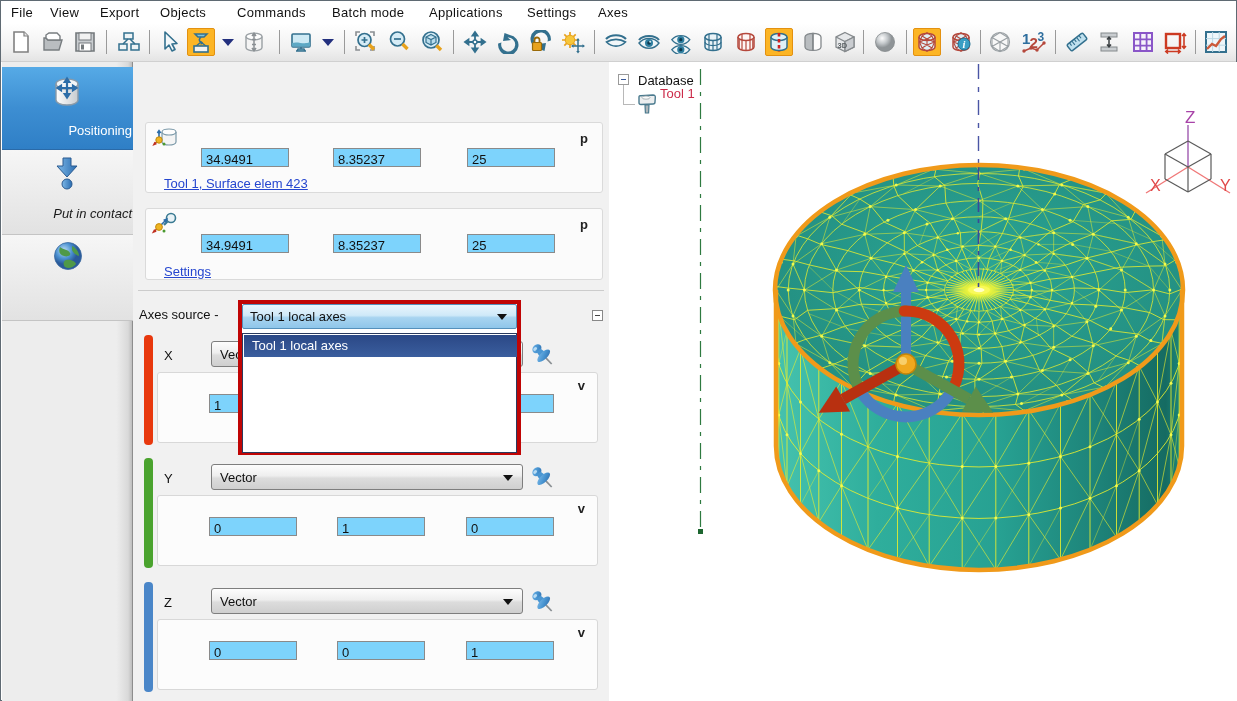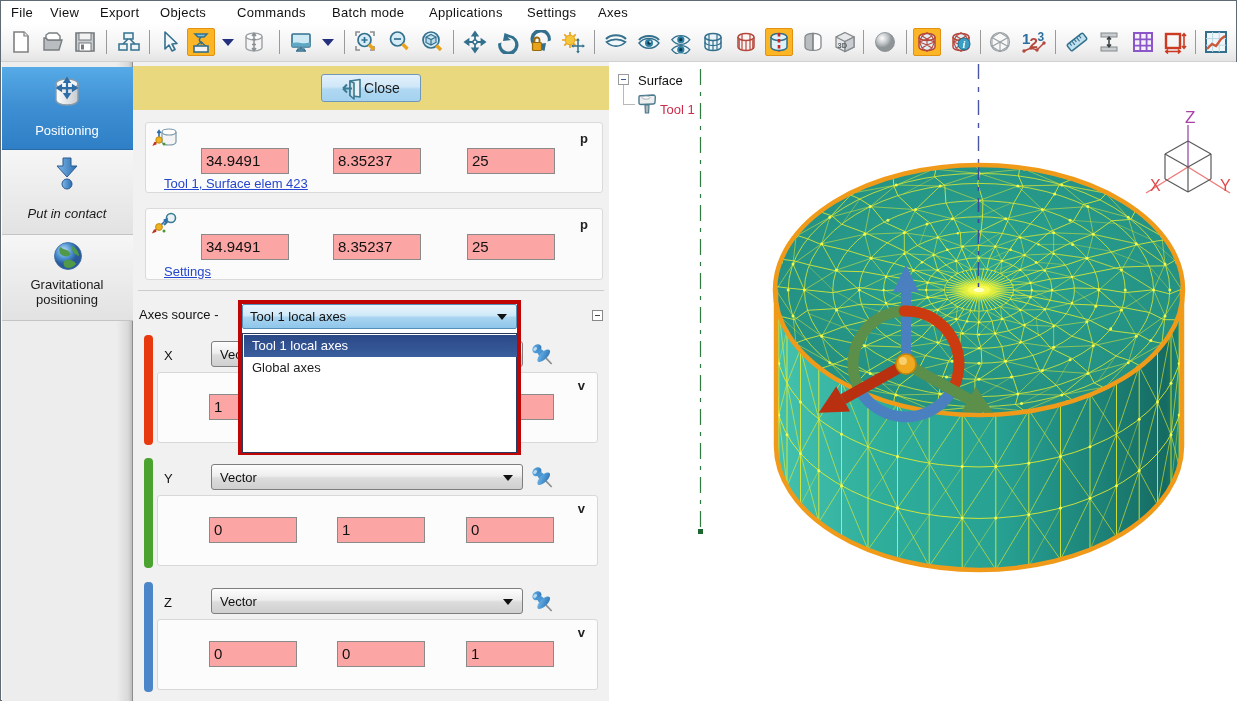--- a/index.html
+++ b/index.html
@@ -15,32 +15,32 @@
  background:linear-gradient(#ffffff,#f2f2f2 65%,#e4e4e4);border-bottom:1px solid #d0d0d0;}
 .tsep{position:absolute;top:7px;width:1px;height:24px;background:#9a9a9a;}
 .tico{position:absolute;top:5px;width:28px;height:28px;}
 .tico svg{position:absolute;left:2px;top:2px;}
 .hot{background:#fcb525;border:1px solid #e39110;border-radius:2px;}
 .hot svg{left:1px;top:1px;}
 
 .sidebar{position:absolute;left:1px;top:61px;width:131px;height:639px;
  background:linear-gradient(90deg,#ededed 0%,#ededed 88%,#d9d9d9 97%,#bdbdbd 100%);
  border-right:1px solid #8d8d8d;}
-.sbtn{position:absolute;left:0;width:136px;text-align:center;font-size:13px;color:#1a1a1a;
+.sbtn{position:absolute;left:0;width:136px;text-align:right;font-size:13px;color:#1a1a1a;
  background:linear-gradient(#f6f6f6,#e2e2e2);border-bottom:1px solid #c4c4c4;}
 .sbtn.sel{background:linear-gradient(#56aae6,#3d8ed2 50%,#2f7fc6);color:#fff;border-bottom:1px solid #2a6aa8;}
 
 .panel{position:absolute;left:132px;top:61px;width:476px;height:639px;background:#f1f1f1;}
 .yhead{position:absolute;left:0;top:4px;width:476px;height:44px;background:#e9d87d;}
 .closebtn{position:absolute;left:188px;top:8px;width:100px;height:28px;border:1px solid #6f98b8;border-radius:3px;
  background:linear-gradient(#e3f1fb,#cfe7f8 45%,#b0d8f2 55%,#a4d2ef);
  font-size:14px;color:#1a1a1a;text-align:center;line-height:26px;}
 .gbox{position:absolute;left:12px;width:458px;background:#fbfbfb;border:1px solid #dadada;border-radius:3px;}
-.inp{position:absolute;height:26px;width:88px;border:1px solid #8a8a8a;background:#fca5a5;
- font-size:15px;color:#111;padding:3px 0 0 4px;}
+.inp{position:absolute;height:19px;width:88px;border:1px solid #8a8a8a;background:#7dd3fc;
+ font-size:13px;color:#111;padding:3px 0 0 4px;}
 .lnk{position:absolute;font-size:13px;color:#2546cf;text-decoration:underline;}
 .plabel{position:absolute;font-size:13px;font-weight:bold;color:#222;}
 .axlbl{position:absolute;font-size:13px;color:#111;text-align:right;}
 .cbar{position:absolute;left:11px;width:9px;border-radius:4px;}
 .vbox{position:absolute;left:24px;width:441px;height:71px;background:#fcfcfc;border:1px solid #d8d8d8;border-radius:3px;}
 .combo{position:absolute;left:78px;width:312px;height:26px;border:1px solid #7e7e7e;border-radius:3px;
  background:linear-gradient(#fdfdfd,#eeeeee 45%,#dcdcdc 55%,#cfcfcf);font-size:13px;color:#111;
  padding:5px 0 0 8px;}
 .combo .arr{position:absolute;right:9px;top:10px;width:0;height:0;
  border-left:5px solid transparent;border-right:5px solid transparent;border-top:6px solid #111;}
@@ -373,31 +373,23 @@
               <stop offset="0" stop-color="#bfe0f5"></stop>
               <stop offset="0.6" stop-color="#4a90d0"></stop>
               <stop offset="1" stop-color="#2a5a9a"></stop>
             </radialGradient>
           </defs>
 <circle cx="16" cy="16" r="13.5" fill="url(#gg)" stroke="#3a6aa0" stroke-width="0.8"></circle>
 <path d="M8 7 C 12 10 16 9 18 13 C 19.5 16 15 17 12 16 C 8 15 6 12 8 7 Z" fill="#4f9948"></path>
 <path d="M20 6 C 24 8 27 12 27 16 C 24 15 21 13 20 10 Z" fill="#4f9948"></path>
 <path d="M14 20 C 18 19 23 21 24 24 C 21 28 16 29 13 27 C 11 25 11 21 14 20 Z" fill="#4f9948"></path>
         </svg>
-        <div style="position:absolute;left:0;top:42px;width:130px;">Gravitational<br>positioning</div>
       </div>
 </div>
 <div class="panel">
-      <div class="yhead">
-        <div class="closebtn"><svg width="24" height="22" viewBox="0 0 24 22" style="position:absolute;left:18px;top:3px">
-<path d="M10 3 L20 1.5 L20 19 L10 17.5 Z" fill="#e9f2f6" stroke="#3a7a92" stroke-width="1.6" stroke-linejoin="round"></path>
-<path d="M10 3 L14 5 L14 21 L10 17.5 Z" fill="#cfe2ea" stroke="#3a7a92" stroke-width="1.6" stroke-linejoin="round"></path>
-<path d="M12 10.5 L3 10.5 M3 10.5 L7 6.5 M3 10.5 L7 14.5" fill="none" stroke="#3a7a92" stroke-width="2"></path>
-          </svg><span style="margin-left:22px">Close</span></div>
-      </div>
       <div class="gbox" style="top:60px;height:71px;">
         <svg width="26" height="26" viewBox="0 0 26 26" style="position:absolute;left:6px;top:3px">
 <path d="M10 6 L10 16 A 7 3 0 0 0 24 16 L24 6" fill="#f4f4f4" stroke="#7a98a8" stroke-width="1.2"></path>
 <ellipse cx="17" cy="6" rx="7" ry="3" fill="#fdfdfd" stroke="#7a98a8" stroke-width="1.2"></ellipse>
 <path d="M7 14 L7 5 M5.4 7 L7 4.6 L8.6 7" stroke="#2d6da8" stroke-width="1.6" fill="none"></path>
 <path d="M7 14 L2.5 18 M4.5 17.6 L2 18.5 L3.2 16.2" stroke="#c03020" stroke-width="1.6" fill="none"></path>
 <circle cx="7" cy="14" r="3.2" fill="#f0b420" stroke="#c08a10" stroke-width="1"></circle>
 <circle cx="12" cy="18" r="1.5" fill="#4a9a30"></circle>
         </svg>
         <div class="plabel" style="right:14px;top:8px">p</div>
@@ -498,37 +490,36 @@
       <div class="vbox" style="top:557px">
         <div class="plabel" style="right:12px;top:5px">v</div>
       </div>
       <div class="inp" style="left:76px;top:579px">0</div>
       <div class="inp" style="left:204px;top:579px">0</div>
       <div class="inp" style="left:333px;top:579px">1</div>
       <div class="redbox">
 <div class="bluecombo">Tool 1 local axes<div class="arr" style="position:absolute;right:9px;top:9px;width:0;height:0;border-left:5px solid transparent;border-right:5px solid transparent;border-top:6px solid #111;"></div></div>
 <div class="list">
 <div class="li sel" style="top:1px">Tool 1 local axes</div>
-<div class="li" style="top:23px">Global axes</div>
 </div>
       </div>
 </div>
 <div class="view">
 <div class="abs" style="left:9px;top:12px;width:11px;height:11px;border:1px solid #9a9a9a;background:#fff;">
  <div class="abs" style="left:2px;top:4px;width:5px;height:1px;background:#3a5a9a"></div>
       </div>
 <div class="abs" style="left:14px;top:23px;width:1px;height:19px;background:#b8b8b8"></div>
 <div class="abs" style="left:14px;top:42px;width:12px;height:1px;background:#b8b8b8"></div>
-<div class="treelbl" style="left:29px;top:11px">Surface</div>
+<div class="treelbl" style="left:29px;top:11px">Database</div>
 <svg width="22" height="22" viewBox="0 0 22 22" style="position:absolute;left:27px;top:31px">
 <path d="M9 12 L13 12 L12.6 20 L9.4 20 Z" fill="#b0b6ba" stroke="#4a7a8e" stroke-width="1.2"></path>
 <path d="M3 4 Q 3 2.5 5 2.8 L17 2 Q 19.5 2 19.3 4.5 L19 9 Q 19 11 17 11 L5 11.5 Q 3 11.5 3 9.5 Z" fill="#eceeef" stroke="#4a7a8e" stroke-width="1.4"></path>
 <ellipse cx="10" cy="4.6" rx="4" ry="1.6" fill="#fafbfb" stroke="#9aa4aa" stroke-width="0.8"></ellipse>
       </svg>
-<div class="treelbl" style="left:51px;top:40px;color:#cc2b4a">Tool 1</div>
+<div class="treelbl" style="left:51px;top:24px;color:#cc2b4a">Tool 1</div>
 </div>
 <svg class="abs" style="left:0;top:0;pointer-events:none" width="1237" height="701" viewBox="0 0 1237 701">
 <defs>
 <linearGradient id="wallg" x1="0" y1="0" x2="1" y2="0">
  <stop offset="0" stop-color="#45c2ae"></stop>
           <stop offset="0.25" stop-color="#2fae9c"></stop>
  <stop offset="0.55" stop-color="#27a192"></stop>
           <stop offset="0.8" stop-color="#1d8278"></stop>
  <stop offset="0.96" stop-color="#156b62"></stop>
           <stop offset="1" stop-color="#1d8a7d"></stop>

